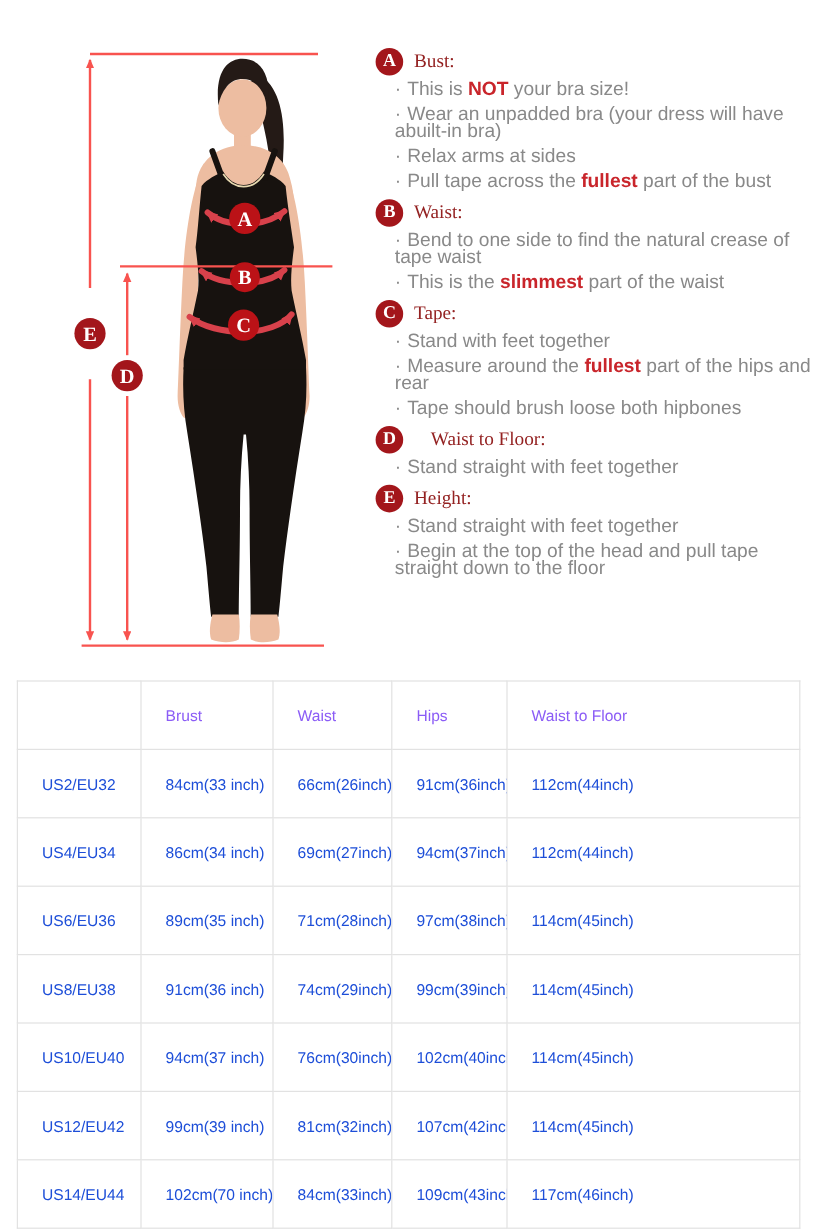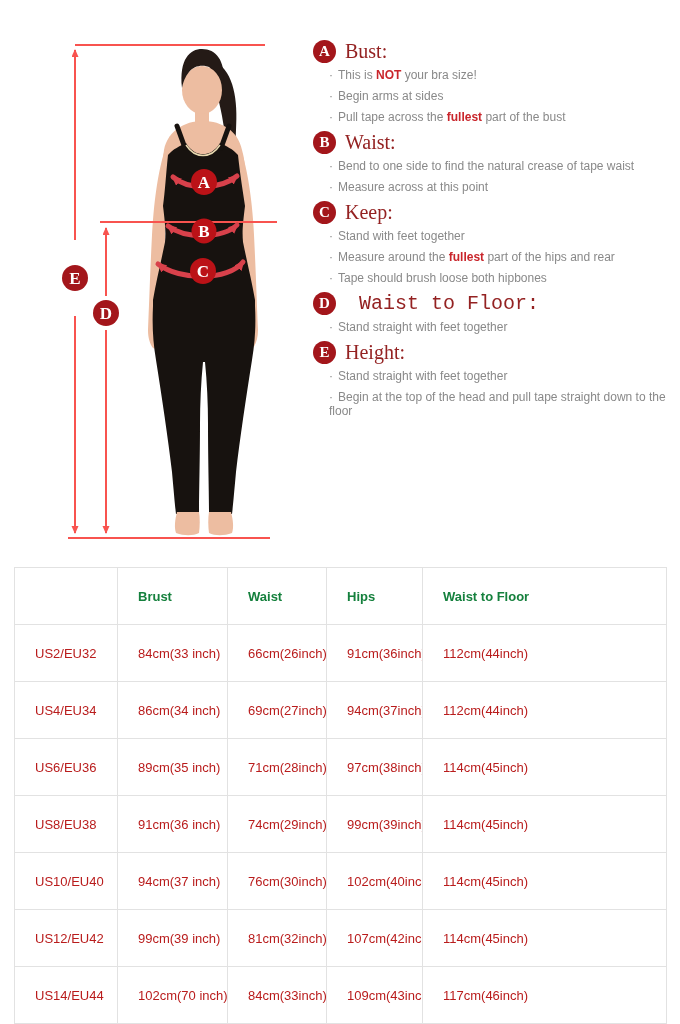--- a/index.html
+++ b/index.html
@@ -37,46 +37,46 @@
   .section { margin-bottom:7px; }
   .section-head { display:flex; align-items:center; margin-bottom:5px; }
   .badge {
     width:23px; height:23px; border-radius:50%;
     background:var(--badge-red,#a3161b); color:#fff;
     font-family:"Liberation Serif", serif; font-size:15px; font-weight:bold;
     display:flex; align-items:center; justify-content:center;
     margin-right:9px; flex:0 0 auto;
   }
   .section-title {
-    font-family:"Liberation Serif", serif; font-size:20px;
+    font-family:"Liberation Serif", serif; font-size:16px;
     color:var(--heading-red,#942222); line-height:23px;
   }
-  .title-indent { margin-left:14px;font-family:Liberation Mono, monospace; }
+  .title-indent { margin-left:14px; }
   .bullets { list-style:none; margin:0; padding:0 0 0 16px; }
   .bullets li {
-    font-size:12px; color:var(--text-gray,#898989);
+    font-size:16px; color:var(--text-gray,#898989);
     line-height:14px; margin-bottom:7px;
   }
   .dot { margin-right:5px; color:var(--text-gray,#898989); }
   .em  { color:var(--em-red,#c9252b); font-weight:bold; }
 
   
   .size-table {
     position:absolute; left:14px; top:567px; width:652px;
     border-collapse:collapse; table-layout:fixed;
   }
   .size-table th, .size-table td {
     border:1px solid var(--table-border,#e2e2e2);
     height:56px; padding:0 4px 0 20px;
     text-align:left; vertical-align:middle;
     font-weight:normal; font-size:13px;
     white-space:nowrap; overflow:hidden;
   }
-  .size-table th { color:#15803d;font-weight:bold; }
-  .size-table td { color:#b91c1c;margin-left:28px; }
+  .size-table th { color:#8b5cf6; }
+  .size-table td { color:#1d4ed8;margin-left:28px; }
 </style>
 </head>
 <body>
 
 <div class="figure-area">
   <svg width="310" height="560" viewBox="0 0 310 560">
     <defs>
       <marker id="ahl" markerWidth="9" markerHeight="8" refX="7" refY="3.5" orient="auto" markerUnits="userSpaceOnUse">
         <path d="M0,0 L8,3.5 L0,7 Z" class="ah"></path>
       </marker>
@@ -134,40 +134,41 @@
 
 <div class="text-panel">
 
   <div class="section">
     <div class="section-head">
       <span class="badge">A</span>
       <span class="section-title">Bust:</span>
     </div>
     <ul class="bullets">
       <li><span class="dot">·</span><span>This is </span><span class="em">NOT</span><span> your bra size!</span></li>
-      <li><span class="dot">·</span><span>Begin arms at sides</span><span class="em"></span><span></span></li>
+      <li><span class="dot">·</span><span>Wear an unpadded bra (your dress will have abuilt-in bra)</span><span class="em"></span><span></span></li>
+      <li><span class="dot">·</span><span>Relax arms at sides</span><span class="em"></span><span></span></li>
       <li><span class="dot">·</span><span>Pull tape across the </span><span class="em">fullest</span><span> part of the bust</span></li>
     </ul>
   </div>
 
   <div class="section">
     <div class="section-head">
       <span class="badge">B</span>
       <span class="section-title">Waist:</span>
     </div>
     <ul class="bullets">
       <li><span class="dot">·</span><span>Bend to one side to find the natural crease of tape waist</span><span class="em"></span><span></span></li>
-      <li><span class="dot">·</span><span>Measure across at this point</span><span class="em"></span><span></span></li>
+      <li><span class="dot">·</span><span>This is the </span><span class="em">slimmest</span><span> part of the waist</span></li>
     </ul>
   </div>
 
   <div class="section">
     <div class="section-head">
       <span class="badge">C</span>
-      <span class="section-title">Keep:</span>
+      <span class="section-title">Tape:</span>
     </div>
     <ul class="bullets">
       <li><span class="dot">·</span><span>Stand with feet together</span><span class="em"></span><span></span></li>
       <li><span class="dot">·</span><span>Measure around the </span><span class="em">fullest</span><span> part of the hips and rear</span></li>
       <li><span class="dot">·</span><span>Tape should brush loose both hipbones</span><span class="em"></span><span></span></li>
     </ul>
   </div>
 
   <div class="section">
     <div class="section-head">

